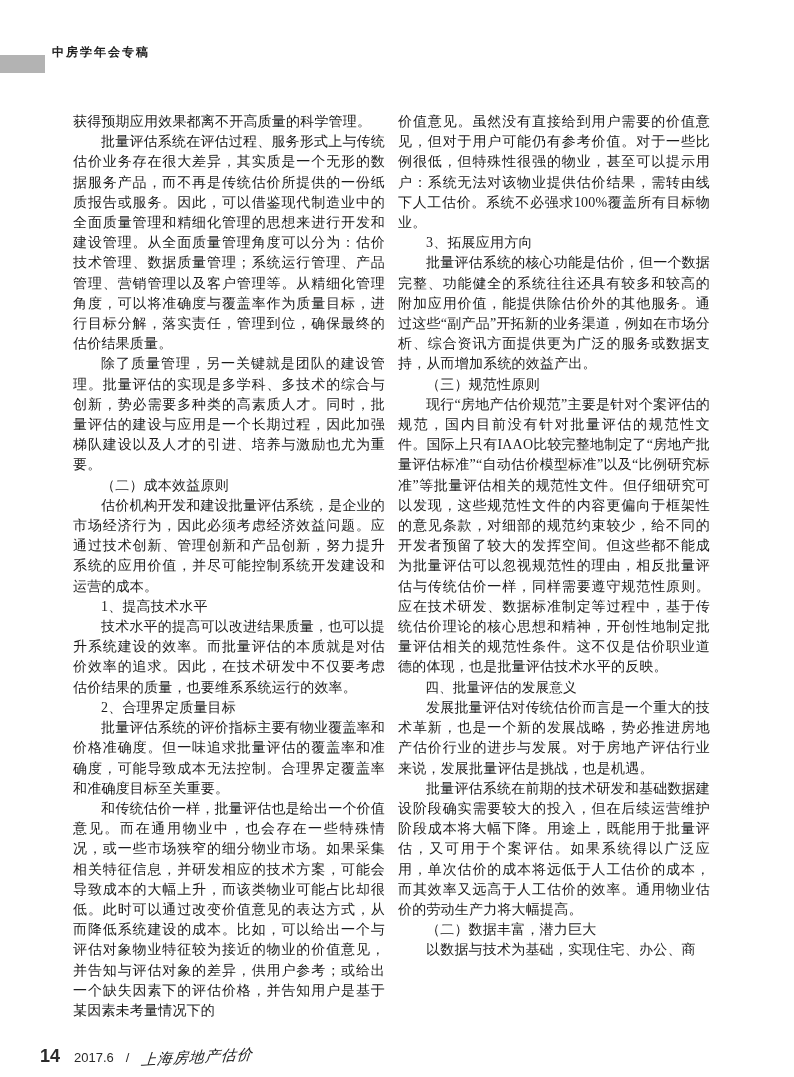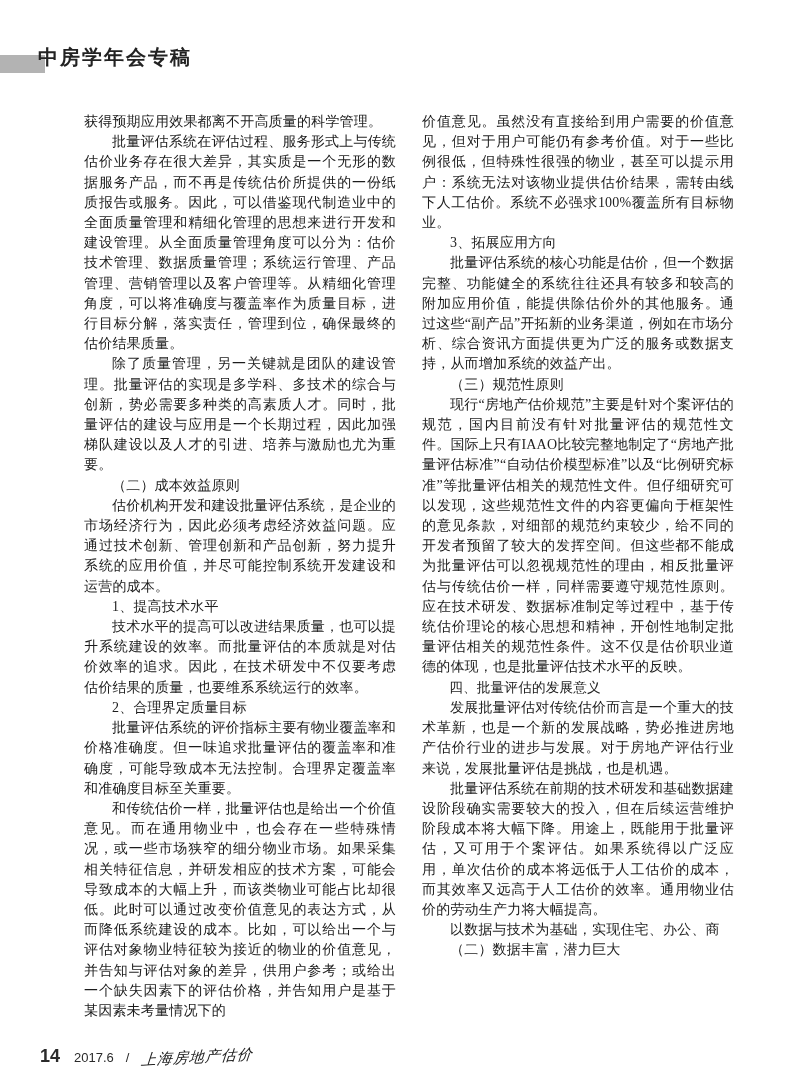--- a/index.html
+++ b/index.html
@@ -24,37 +24,37 @@
   .header-bar {
     position: absolute;
     left: 0;
     top: 55px;
     width: 45px;
     height: 18px;
     background: #b3b3b3;
   }
   .header-label {
     position: absolute;
-    left: 38px;
+    left: 52px;
     top: 44px;
     font-family: "Liberation Sans", "DejaVu Sans", sans-serif;
-    font-size: 20px;
+    font-size: 12px;
     font-weight: 600;
     letter-spacing: 2px;
     color: #222222;
     white-space: nowrap;
   }
   
   .content {
     position: absolute;
-    left: 84px;
+    left: 73px;
     top: 112px;
     width: 637px;
     display: flex;
-    gap: 26px;
+    gap: 13px;
   }
   .col {
     width: 312px;
     flex: 0 0 312px;
   }
   .para {
     margin: 0;
     font-size: 14px;
     line-height: 20.2px;
     text-align: justify;
@@ -125,22 +125,22 @@
       </div>
     <div class="col">
         <p class="para">价值意见。虽然没有直接给到用户需要的价值意见，但对于用户可能仍有参考价值。对于一些比例很低，但特殊性很强的物业，甚至可以提示用户：系统无法对该物业提供估价结果，需转由线下人工估价。系统不必强求100%覆盖所有目标物业。</p>
         <p class="para indent">3、拓展应用方向</p>
         <p class="para indent">批量评估系统的核心功能是估价，但一个数据完整、功能健全的系统往往还具有较多和较高的附加应用价值，能提供除估价外的其他服务。通过这些“副产品”开拓新的业务渠道，例如在市场分析、综合资讯方面提供更为广泛的服务或数据支持，从而增加系统的效益产出。</p>
         <p class="para indent">（三）规范性原则</p>
         <p class="para indent">现行“房地产估价规范”主要是针对个案评估的规范，国内目前没有针对批量评估的规范性文件。国际上只有IAAO比较完整地制定了“房地产批量评估标准”“自动估价模型标准”以及“比例研究标准”等批量评估相关的规范性文件。但仔细研究可以发现，这些规范性文件的内容更偏向于框架性的意见条款，对细部的规范约束较少，给不同的开发者预留了较大的发挥空间。但这些都不能成为批量评估可以忽视规范性的理由，相反批量评估与传统估价一样，同样需要遵守规范性原则。应在技术研发、数据标准制定等过程中，基于传统估价理论的核心思想和精神，开创性地制定批量评估相关的规范性条件。这不仅是估价职业道德的体现，也是批量评估技术水平的反映。</p>
         <p class="para indent bold">四、批量评估的发展意义</p>
         <p class="para indent">发展批量评估对传统估价而言是一个重大的技术革新，也是一个新的发展战略，势必推进房地产估价行业的进步与发展。对于房地产评估行业来说，发展批量评估是挑战，也是机遇。</p>
         <p class="para indent">批量评估系统在前期的技术研发和基础数据建设阶段确实需要较大的投入，但在后续运营维护阶段成本将大幅下降。用途上，既能用于批量评估，又可用于个案评估。如果系统得以广泛应用，单次估价的成本将远低于人工估价的成本，而其效率又远高于人工估价的效率。通用物业估价的劳动生产力将大幅提高。</p>
+        <p class="para indent">（二）数据丰富，潜力巨大</p>
         <p class="para indent">以数据与技术为基础，实现住宅、办公、商</p>
-        <p class="para indent">（二）数据丰富，潜力巨大</p>
       </div>
   </div>
 
   <div class="footer">
     <span class="page-number">14</span>
     <span class="issue-line">
       <span>2017.6</span>
       <span>/</span>
       <span class="journal-script">上海房地产估价</span>
     </span>

